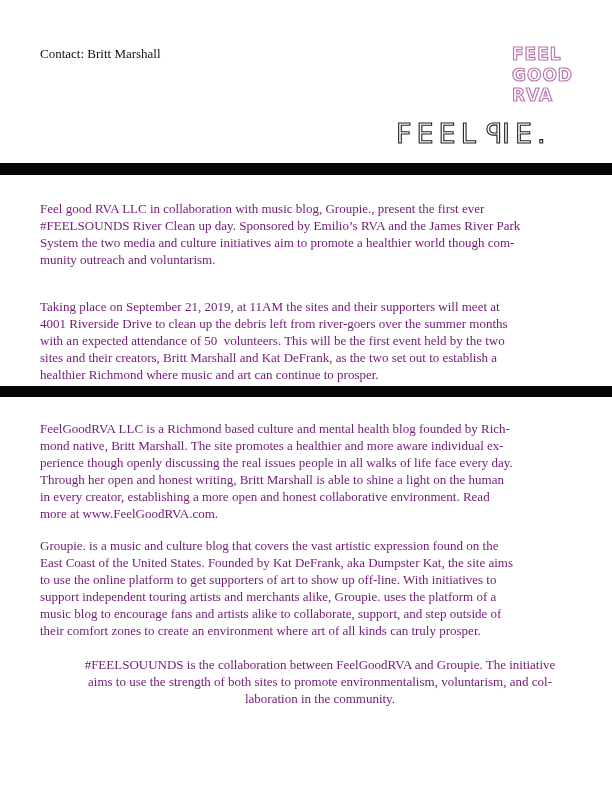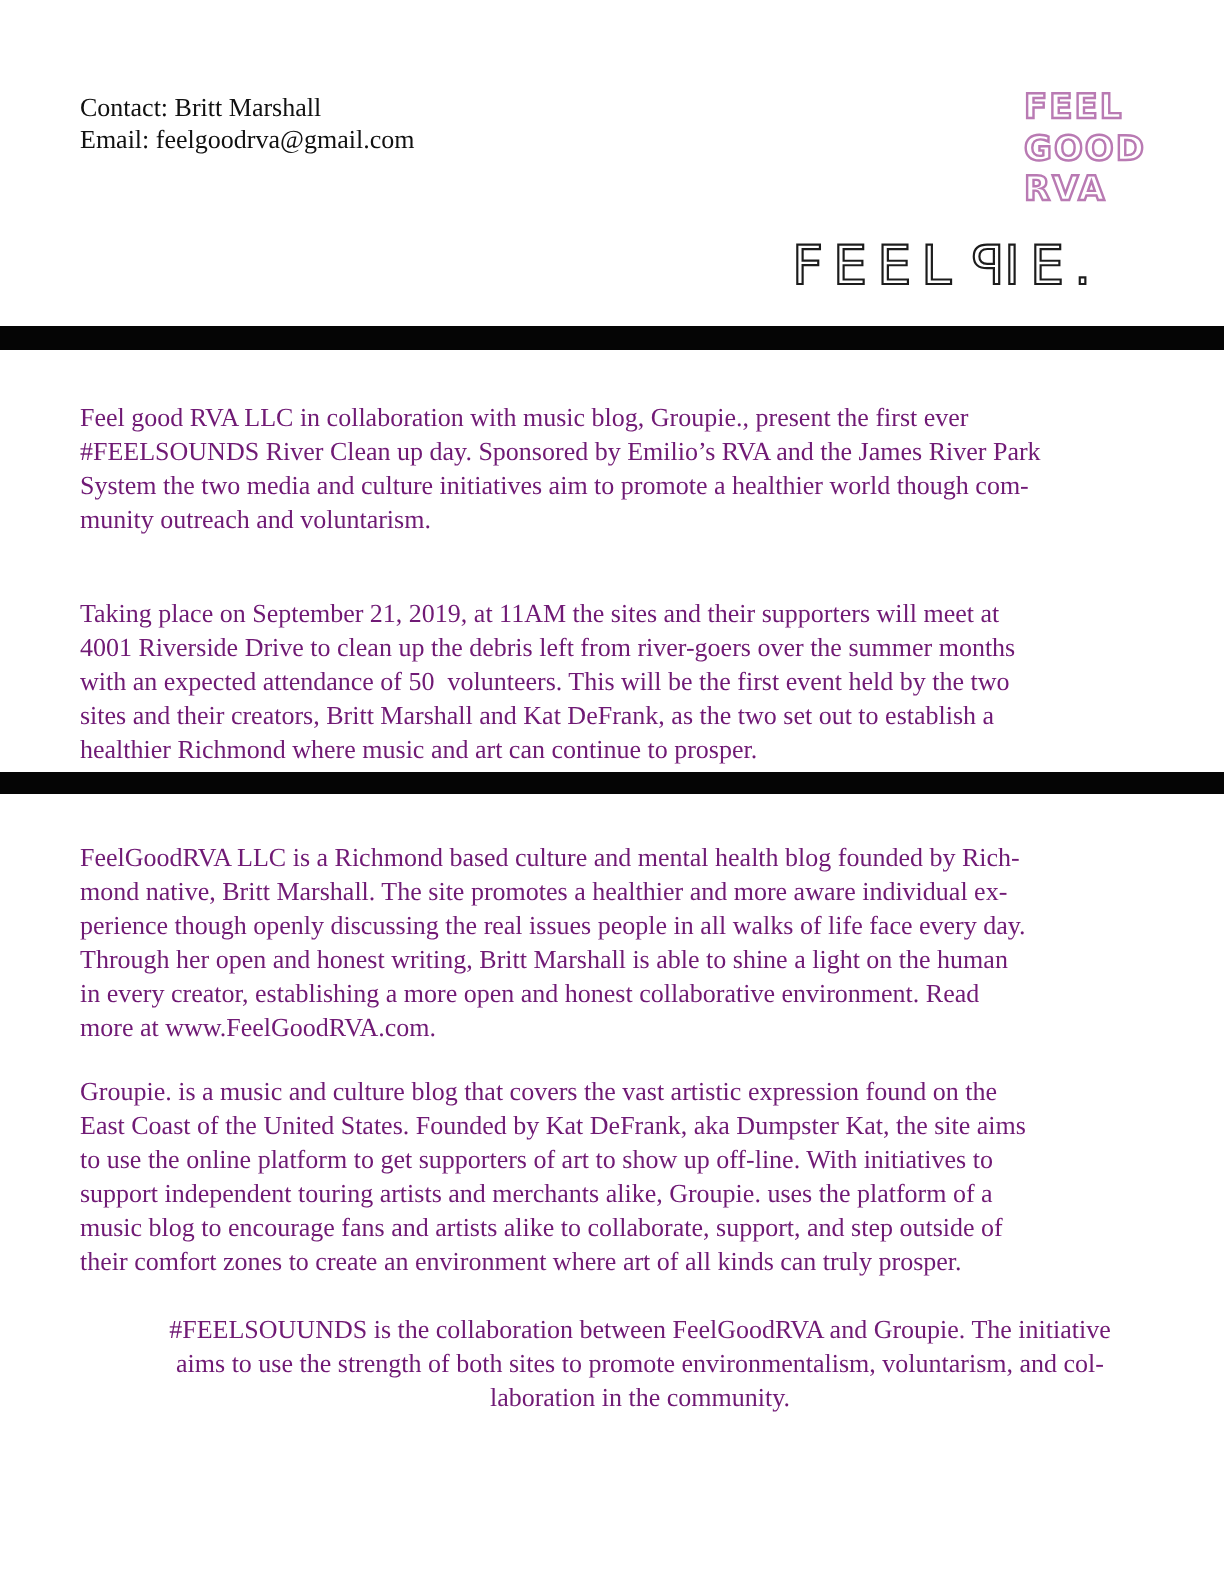--- a/index.html
+++ b/index.html
@@ -95,21 +95,20 @@
   .para-4 { top: 537px; }
   .para-5 { top: 656px; text-align: center; }
 </style>
 </head>
 <body>
 
 <div class="page">
 
   <div class="contact-block contact-primary">
     <div>Contact: Britt Marshall</div>
-    <div>Email: feelgoodrva@gmail.com</div>
   </div>
 
 
   <div class="fgr-logo">
     <div>FEEL</div>
     <div>GOOD</div>
     <div>RVA</div>
   </div>
 
   <div class="groupie-logo"><span>FEEL</span><span class="flip">P</span><span>IE.</span></div>

